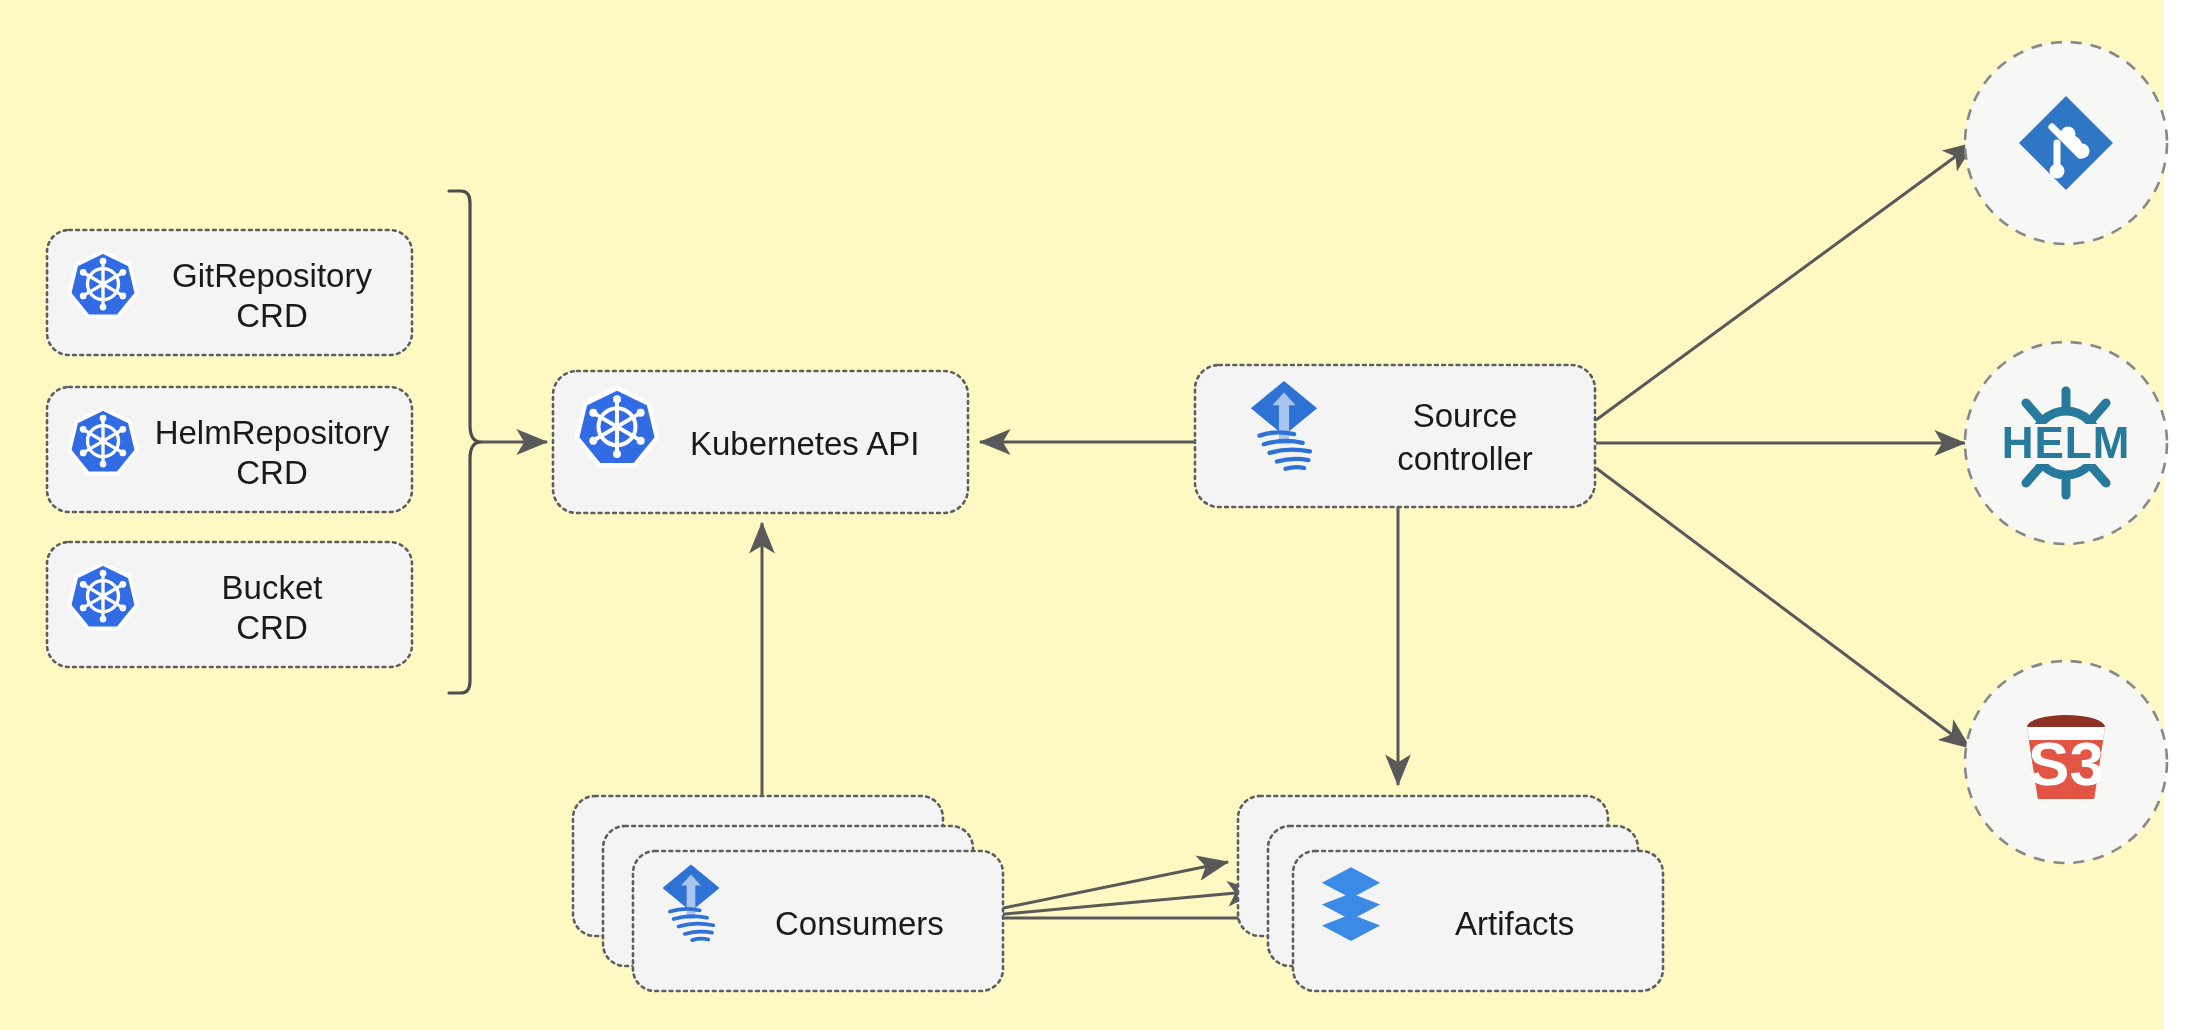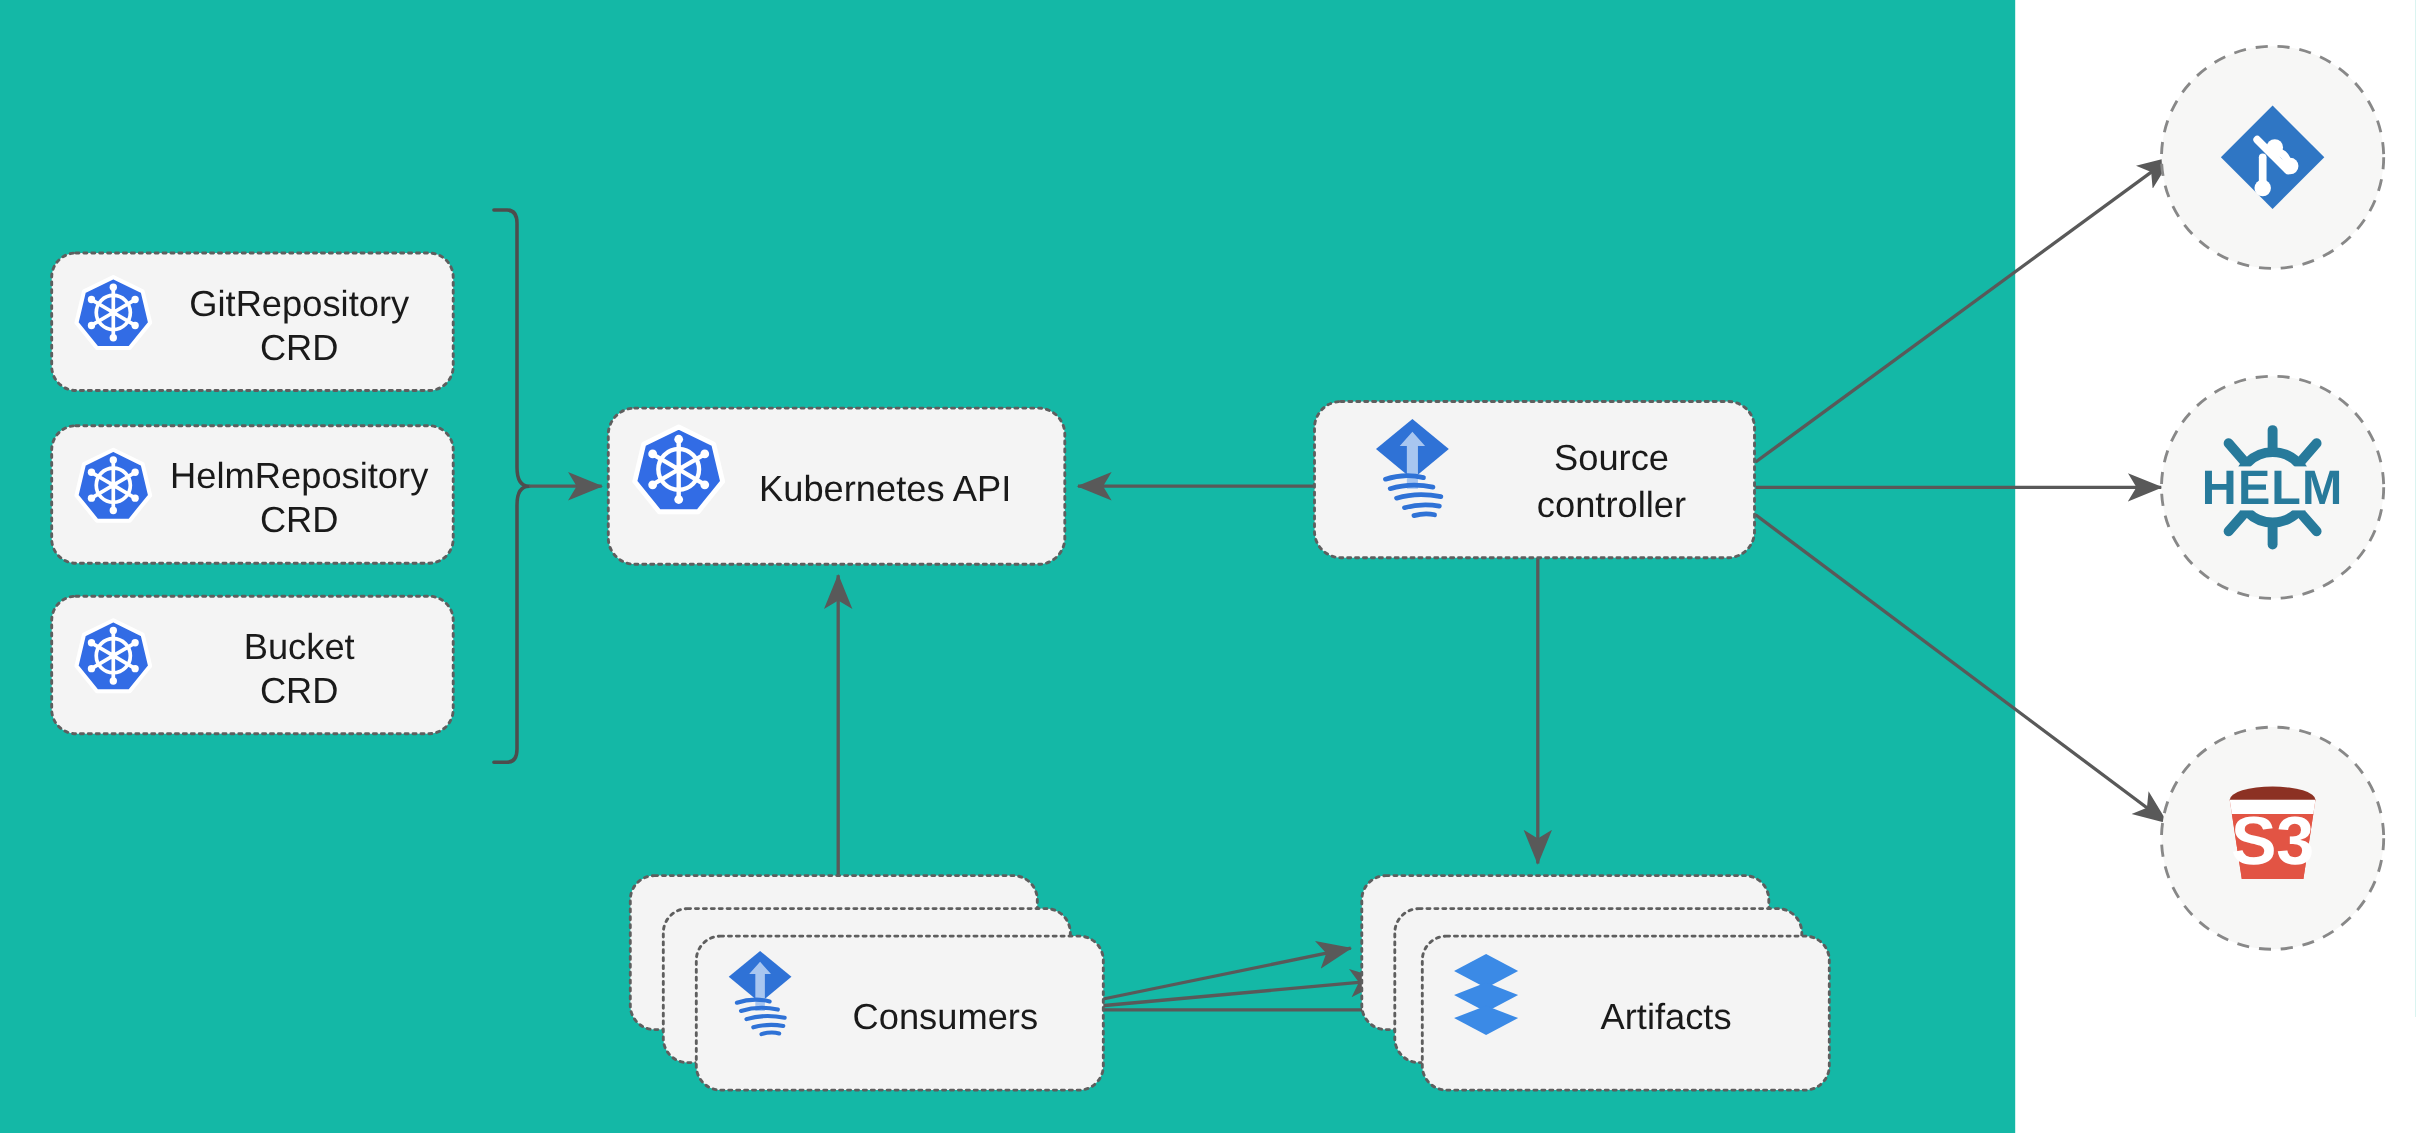--- a/index.html
+++ b/index.html
@@ -1,18 +1,18 @@
 <!DOCTYPE html>
 <html><head>
 <meta charset="utf-8">
 <style>
   html,body{margin:0;padding:0;background:#ffffff;}
   body{width:2196px;height:1030px;overflow:hidden;
        font-family:"Liberation Sans","DejaVu Sans",sans-serif;}
-  #stage{position:relative;width:1832px;height:1030px;background:#14b8a6;}
+  #stage{position:relative;width:2164px;height:1030px;background:#fef9c3;}
   svg.layer{position:absolute;left:0;top:0;width:2196px;height:1030px;}
   .node-label{font-size:33px;fill:#1a1a1a;font-family:"Liberation Sans","DejaVu Sans",sans-serif;}
   .box{fill:#f4f4f4;stroke:#5e5e5e;stroke-width:2.6;stroke-dasharray:2.8 4.4;stroke-linecap:round;}
   .circle{fill:#f7f7f6;stroke:#888888;stroke-width:2.6;stroke-dasharray:11 9;}
   .conn{stroke:#595959;stroke-width:3;fill:none;}
   .brace{stroke:#4d4d4d;stroke-width:3.2;fill:none;stroke-linecap:round;stroke-linejoin:round;}
   .helm-txt{font-size:44px;font-weight:bold;fill:#277a9b;letter-spacing:1px;
             font-family:"Liberation Sans","DejaVu Sans",sans-serif;}
   .s3-txt{font-size:62px;font-weight:bold;fill:#ffffff;
           font-family:"Liberation Sans","DejaVu Sans",sans-serif;}

